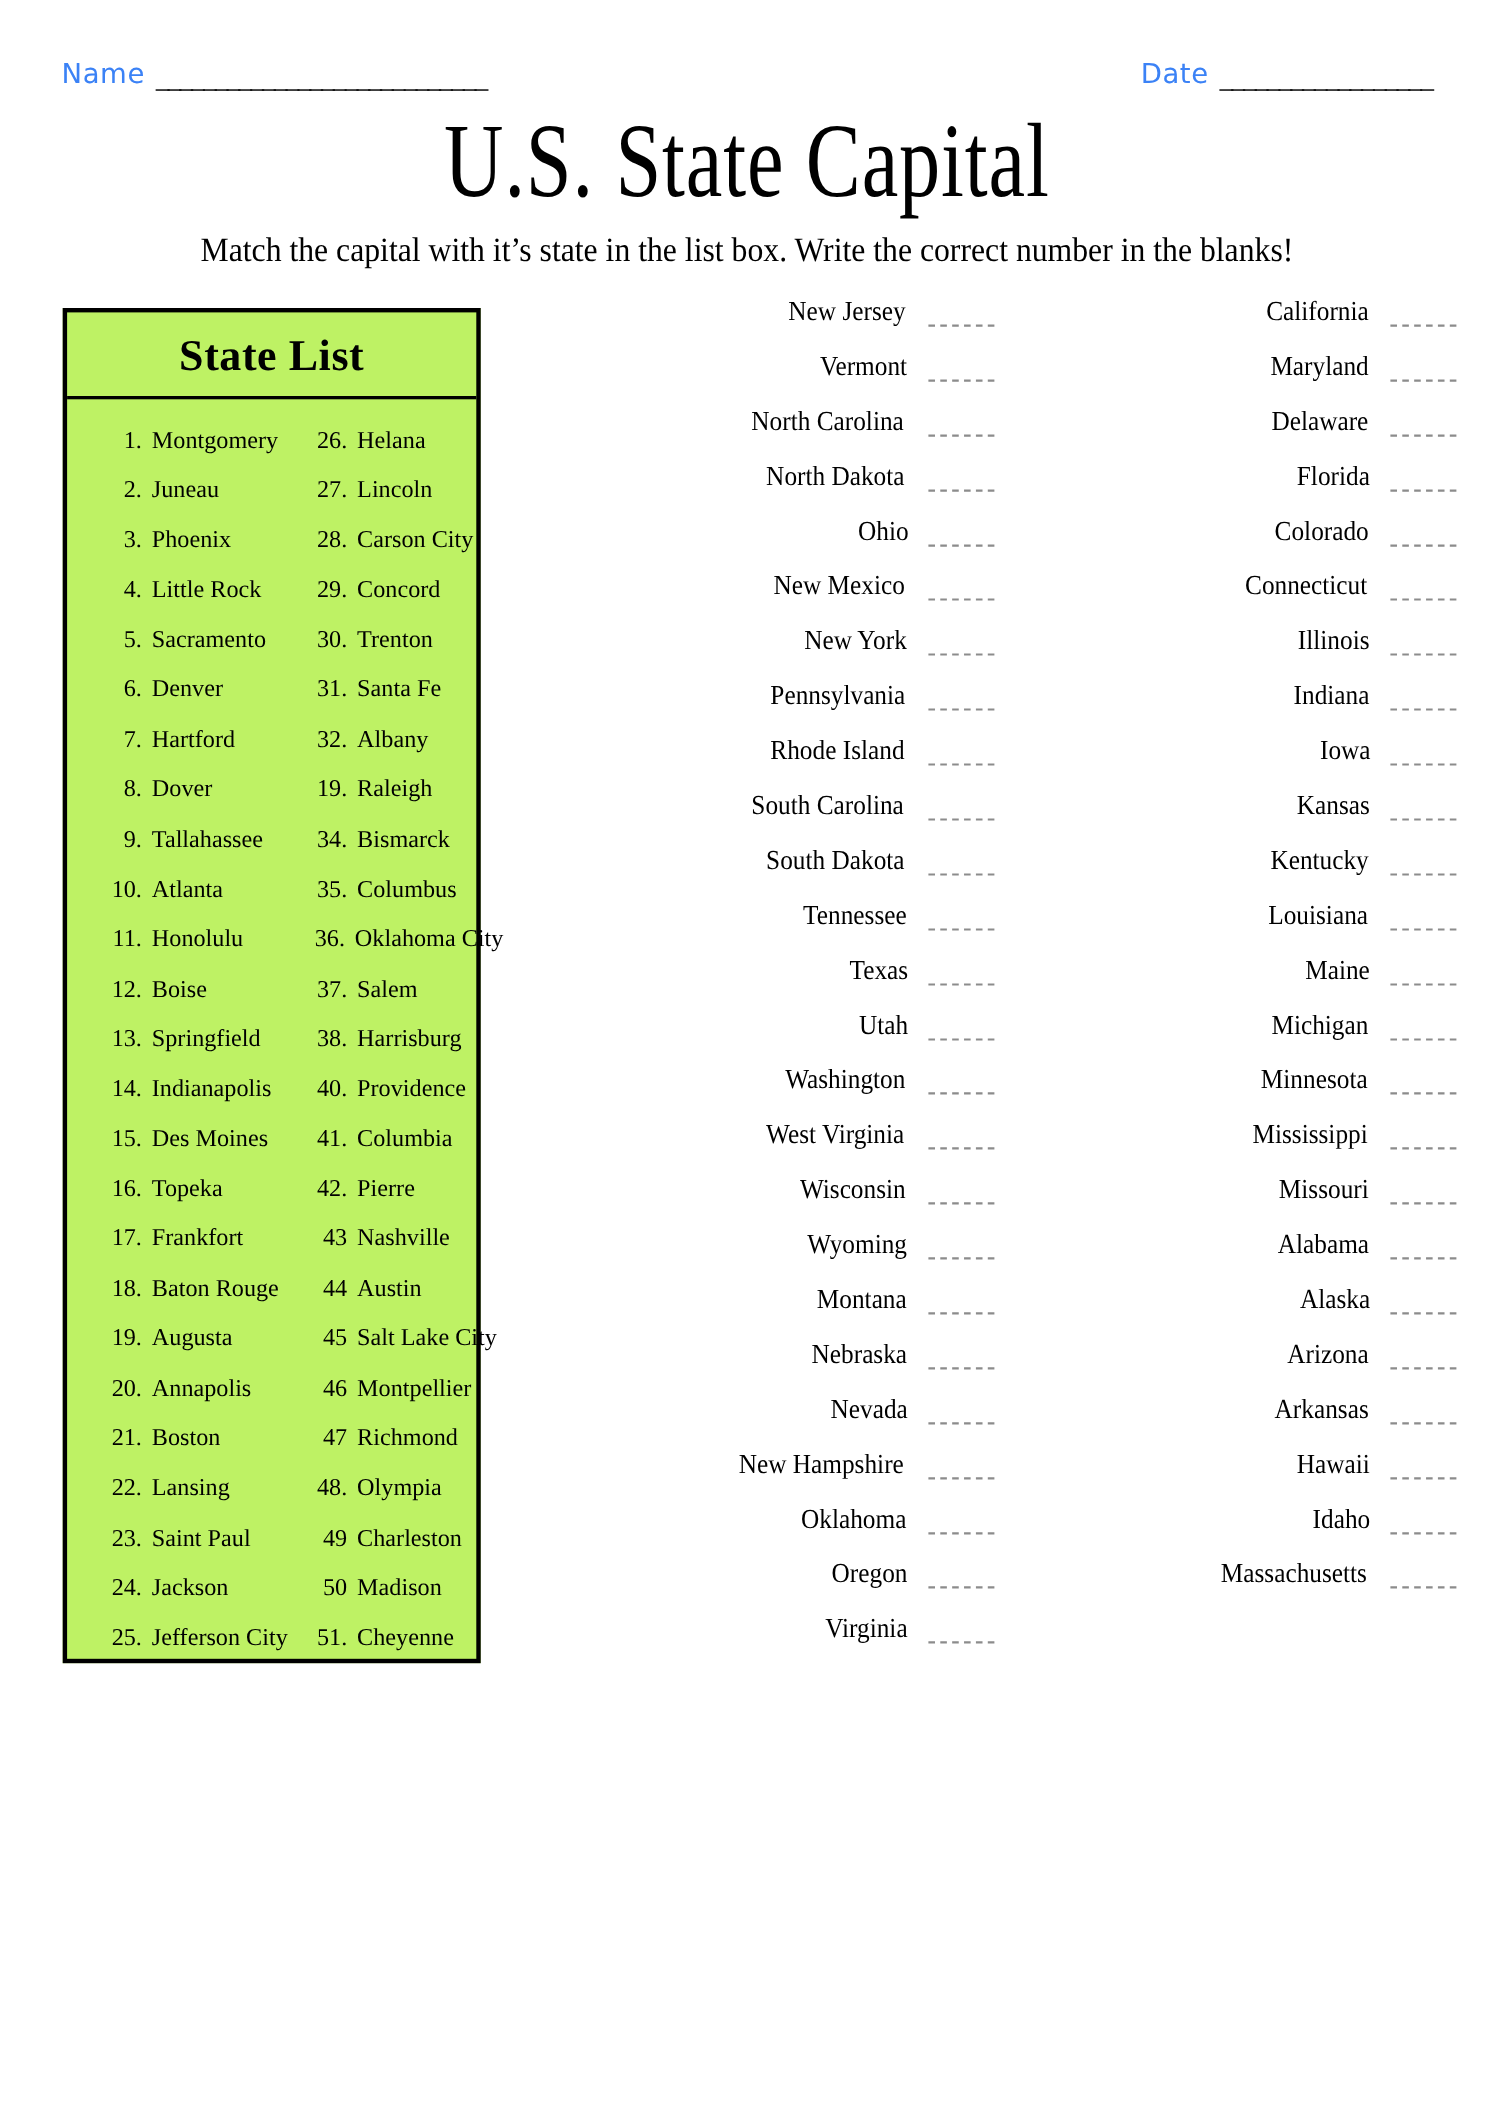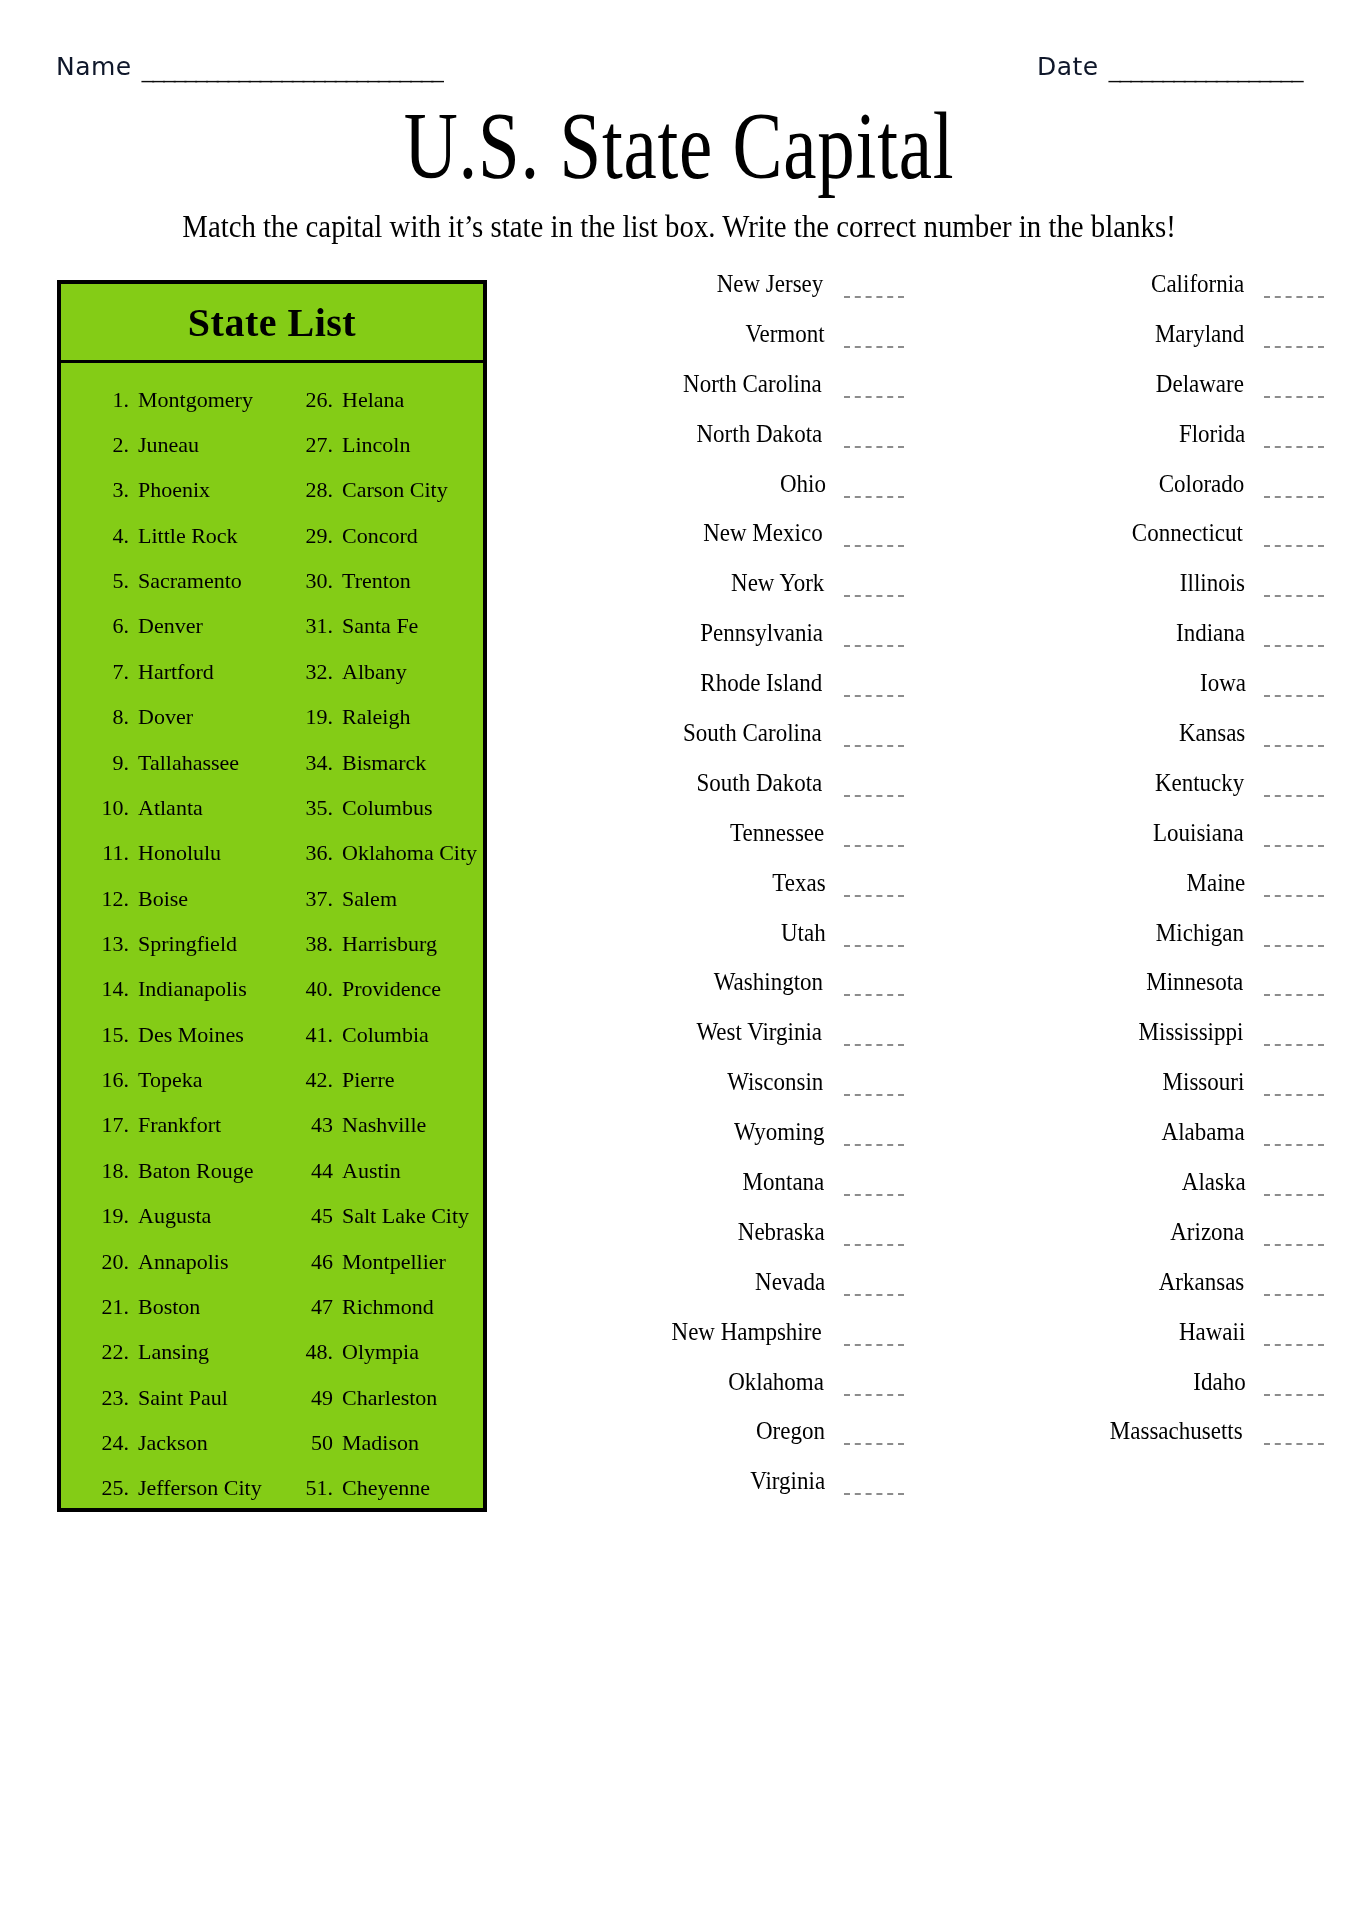--- a/index.html
+++ b/index.html
@@ -36,21 +36,21 @@
     right: 56px;
     top: 0;
     display: flex;
     align-items: baseline;
   }
   .hand-label {
     font-family: "DejaVu Sans", sans-serif;
     font-size: 25px;
     font-weight: 400;
     letter-spacing: 0.5px;
-    color: #0f172a;
+    color: #3b82f6;
   }
   .hand-blank {
     font-family: Liberation Sans, sans-serif;
     font-size: 22px;
     letter-spacing: -1.5px;
     color: #0b0b0b;
     margin-left: 10px;
     position: relative;
     top: 3px;
     white-space: nowrap;
@@ -84,25 +84,25 @@
     transform: scaleX(0.93);
     transform-origin: center top;
     white-space: nowrap;
   }
 
   
   .state-box {
     position: absolute;
     left: 57px;
     top: 280px;
-    width: 430px;
+    width: 380px;
     height: 1232px;
     border: 4px solid #000000;
     box-sizing: border-box;
-    background: #84cc16;
+    background: #bef264;
   }
   .state-box-header {
     height: 76px;
     border-bottom: 3px solid #000000;
     display: flex;
     align-items: center;
     justify-content: center;
   }
   .state-box-title {
     font-family: "Liberation Serif", "DejaVu Serif", serif;

